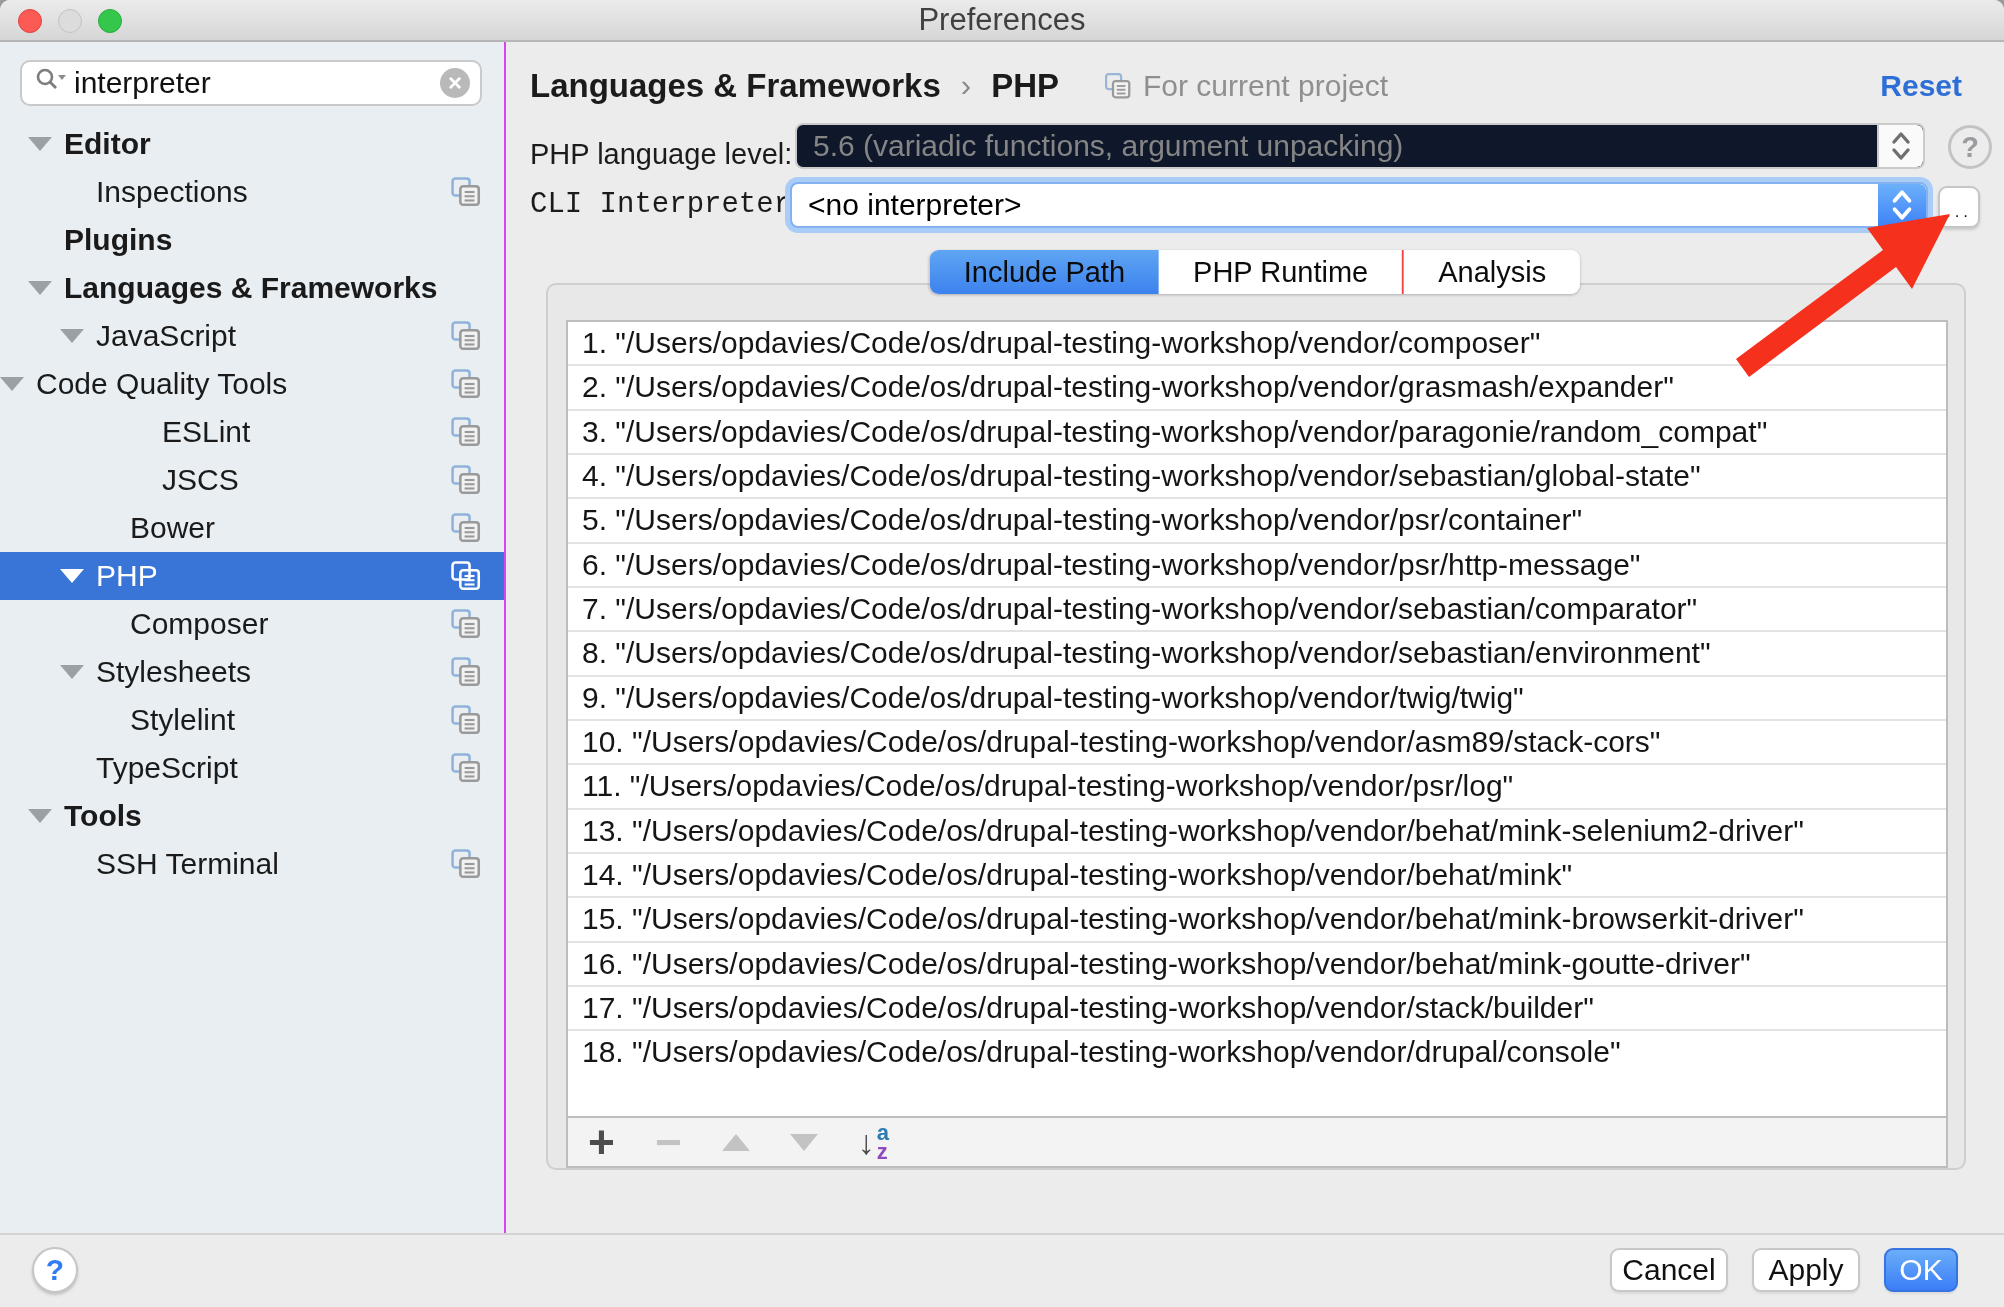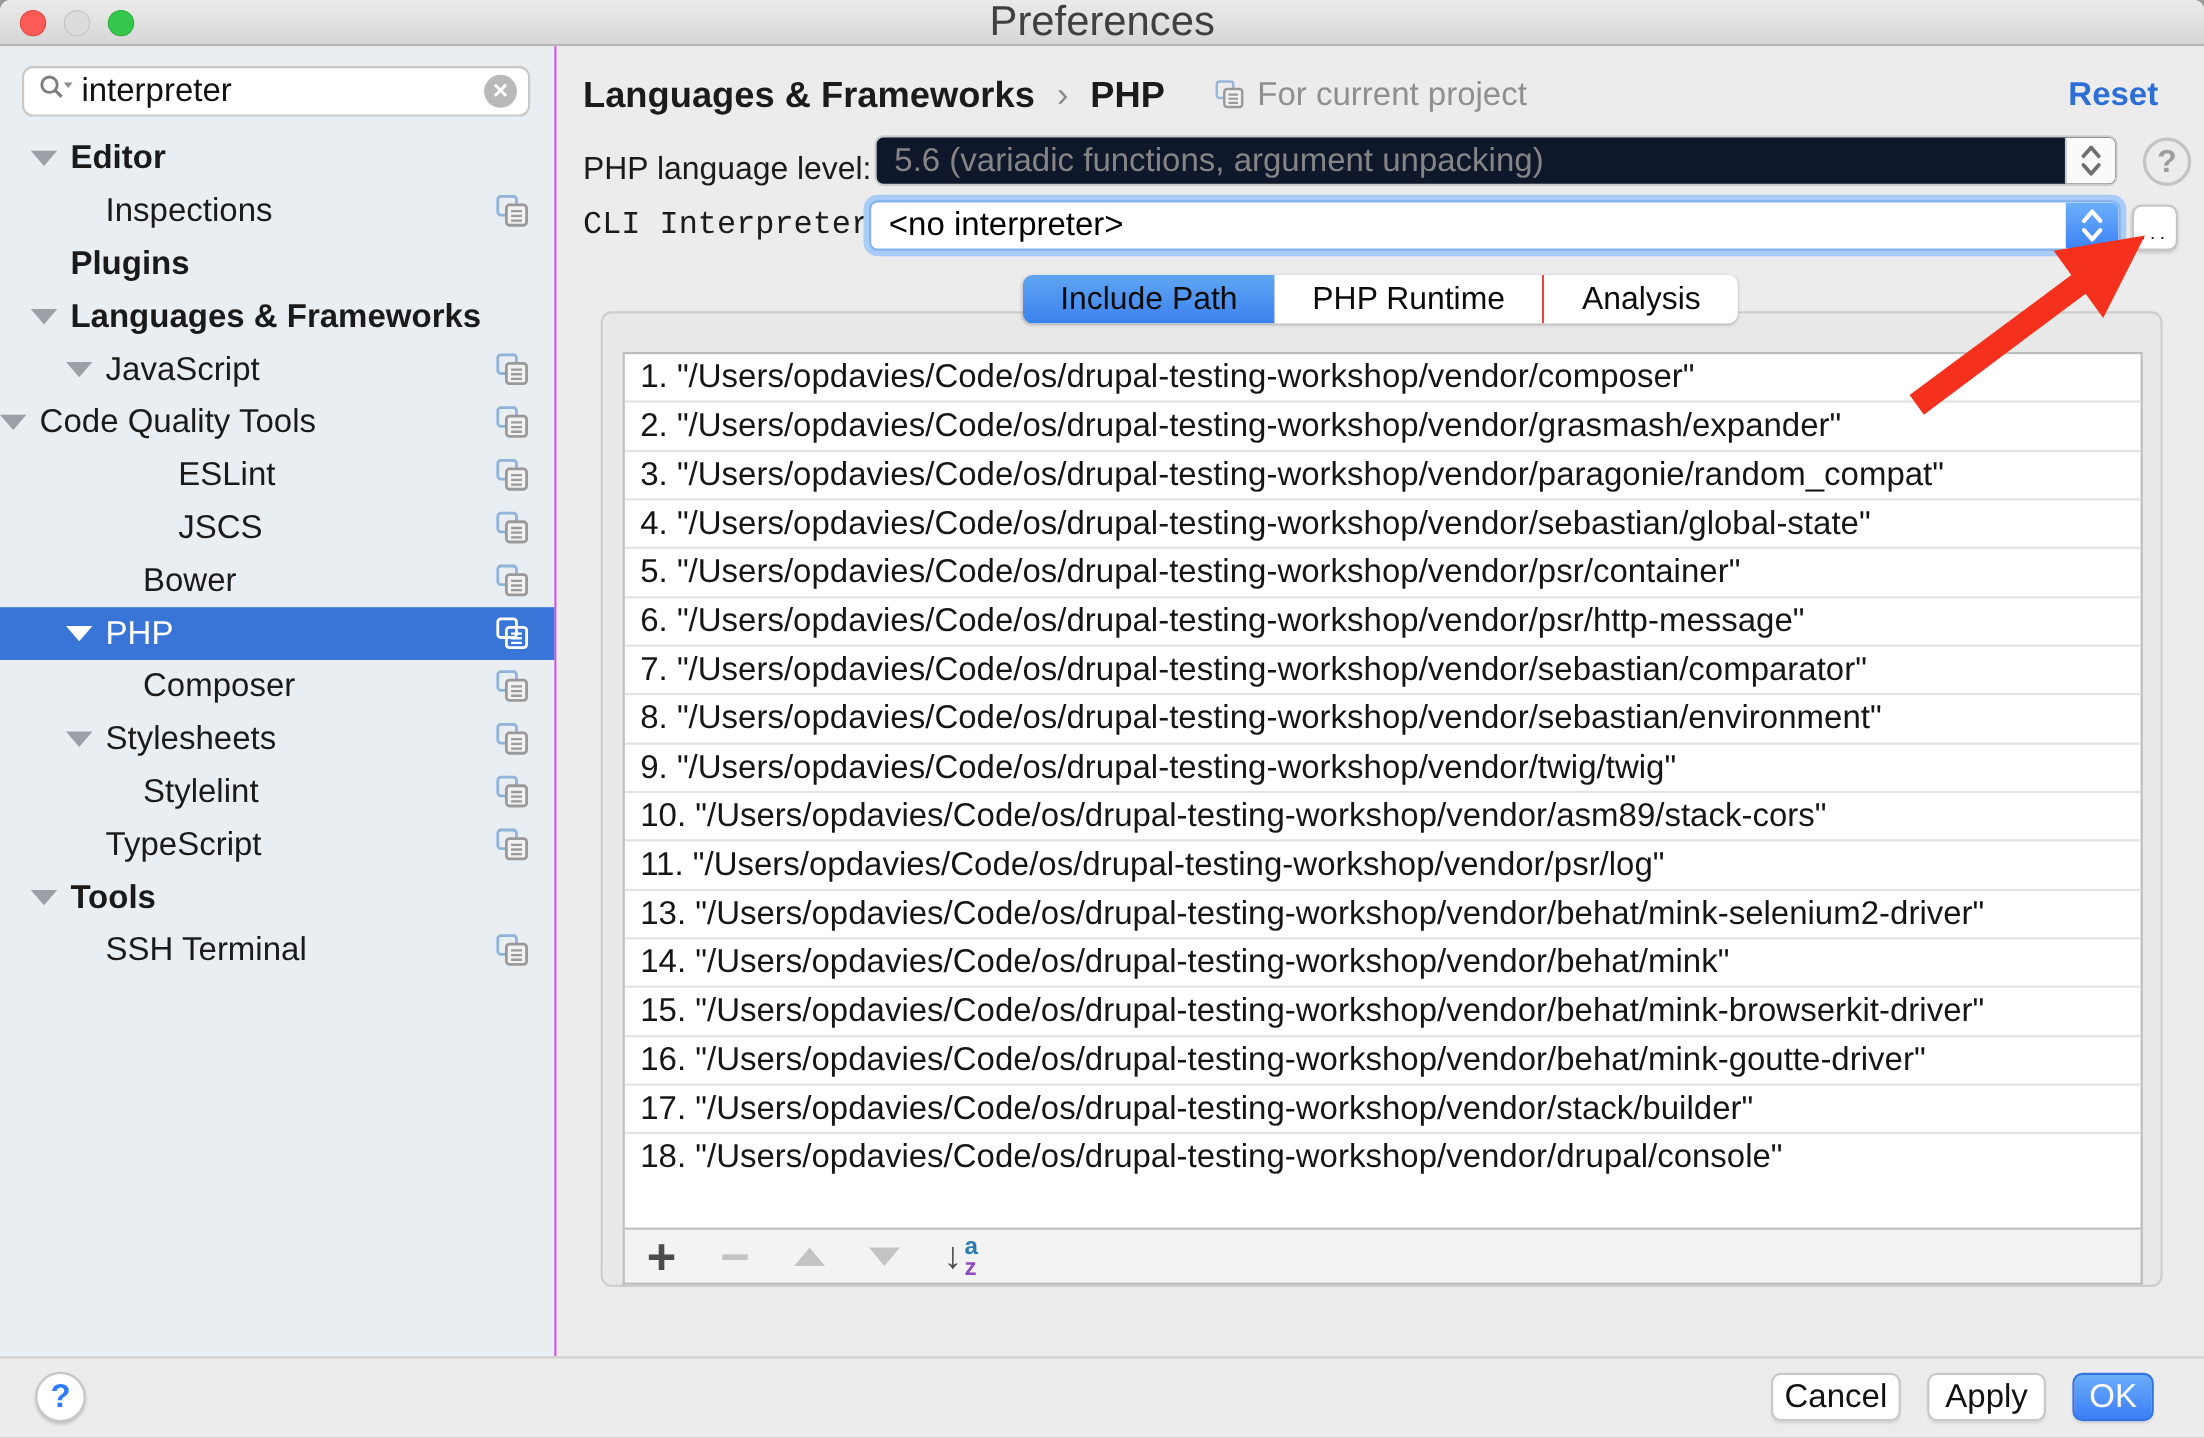--- a/index.html
+++ b/index.html
@@ -9,21 +9,21 @@
     font-family:"Liberation Sans",sans-serif;background:#ececec;
     border-radius:10px 10px 0 0;
   }
   
   .titlebar{
     position:absolute;left:0;top:0;width:100%;height:42px;
     background:linear-gradient(#ebebeb,#d6d6d6);
     border-bottom:2px solid #b6b6b6;
     display:flex;align-items:center;justify-content:center;
   }
-  .title{font-size:38px;color:#404040;}
+  .title{font-size:31px;color:#404040;}
   .lights{position:absolute;left:18px;top:9px;display:flex;gap:16px;}
   .light{width:24px;height:24px;border-radius:50%;}
   .light.red{background:#fc5a54;border:1px solid #e0443e;}
   .light.gray{background:#dcdcdc;border:1px solid #c2c2c2;}
   .light.green{background:#34c74b;border:1px solid #2aad3c;}
   
   .sidebar{
     position:absolute;left:0;top:42px;width:506px;height:1191px;
     background:#e9eef2;border-right:2px solid #d946ef;
   }

